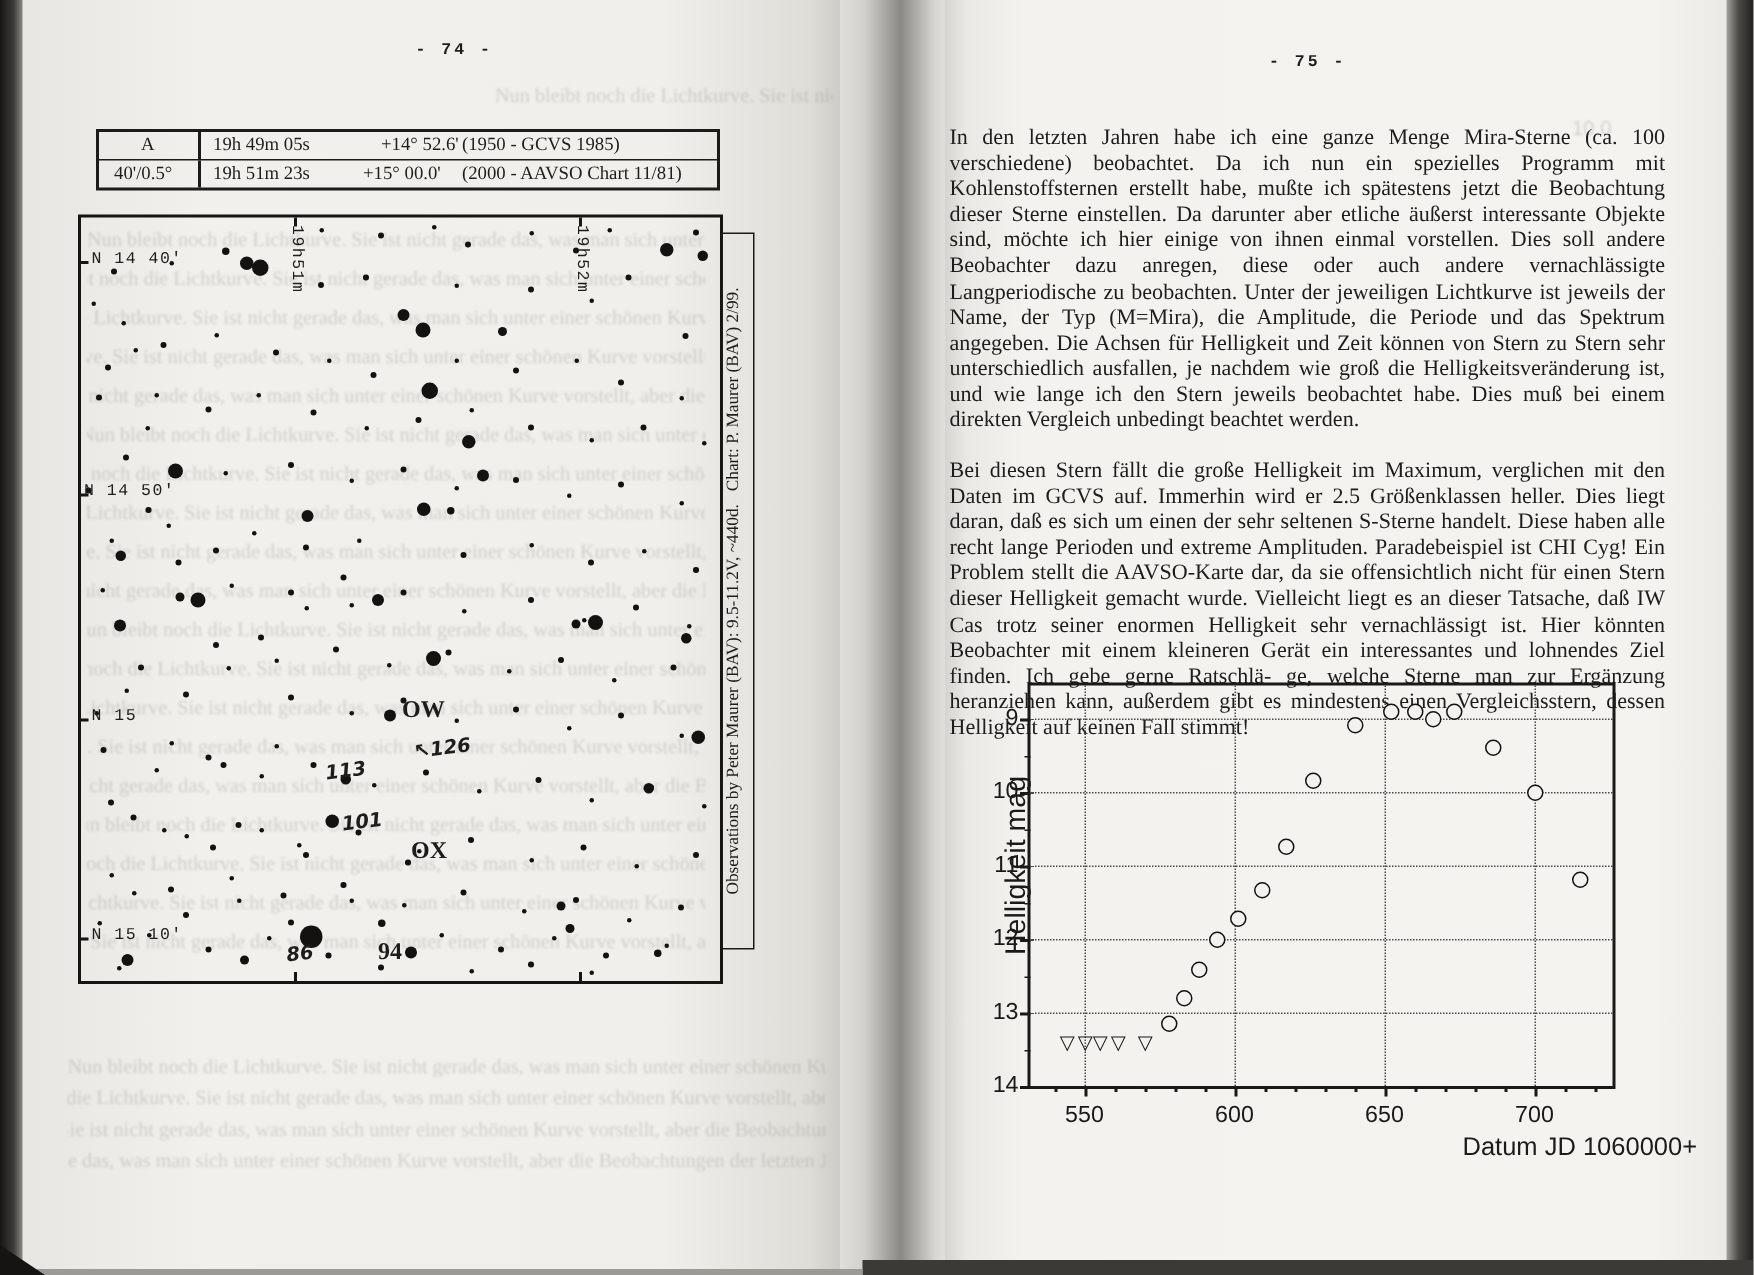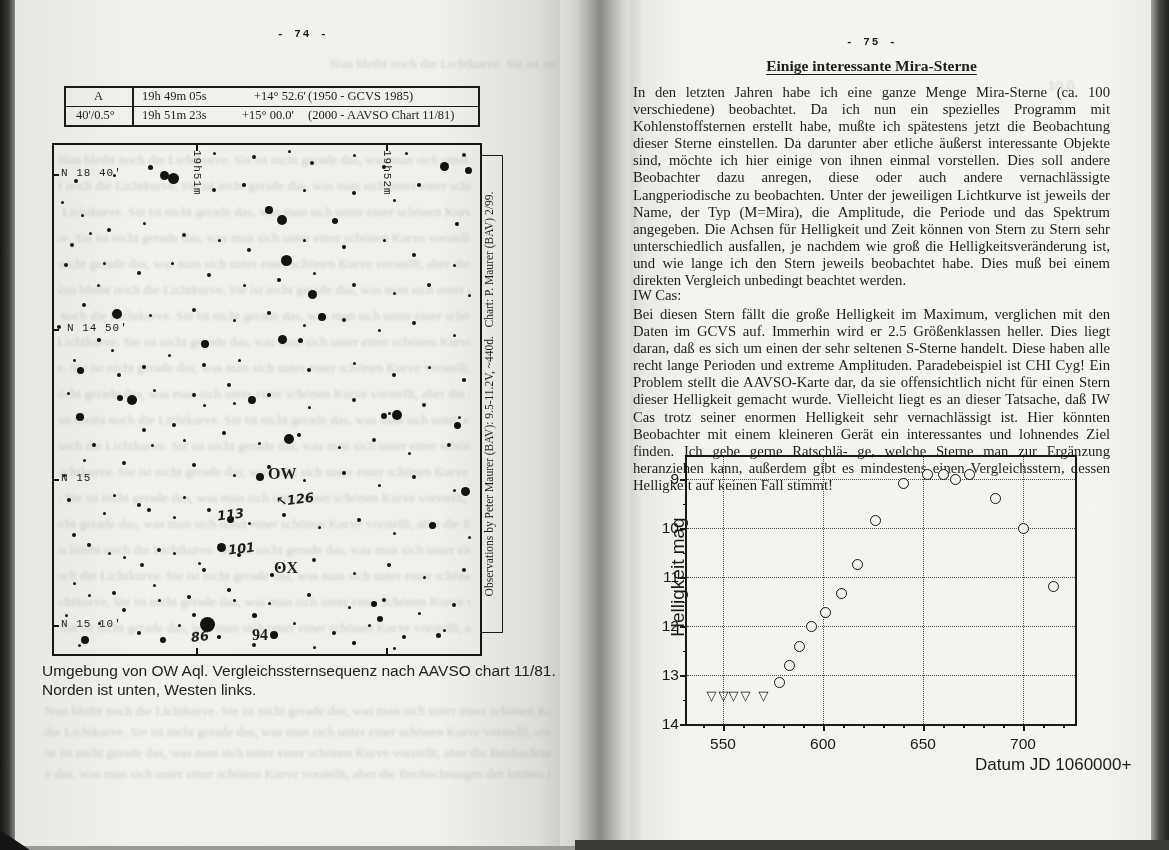--- a/index.html
+++ b/index.html
@@ -343,23 +343,23 @@
       <div class="star" style="left: 278px; top: 486px; width: 4px; height: 4px;"></div>
       <div class="star" style="left: 313.5px; top: 478.5px; width: 3px; height: 3px;"></div>
       <div class="star" style="left: 348px; top: 490px; width: 4px; height: 4px;"></div>
       <div class="star" style="left: 388.5px; top: 483.5px; width: 3px; height: 3px;"></div>
       <div class="star" style="left: 23.5px; top: 498.5px; width: 3px; height: 3px;"></div>
       <div class="star" style="left: 198px; top: 498px; width: 4px; height: 4px;"></div>
       <div class="star" style="left: 258.5px; top: 500.5px; width: 3px; height: 3px;"></div>
       <div class="star" style="left: 298.2px; top: 496.2px; width: 3.6px; height: 3.6px;"></div>
       <div class="star" style="left: 338.5px; top: 501.5px; width: 3px; height: 3px;"></div>
       <div class="tickL" style="top: 29px;"></div>
-      <div class="dec-label" style="left: 7px; top: 22px;">N 18 40'</div>
+      <div class="dec-label" style="left: 7px; top: 22px;">N 14 40'</div>
       <div class="tickL" style="top: 184px;"></div>
-      <div class="dec-label" style="left: 13px; top: 177px;">N 14 50'</div>
+      <div class="dec-label" style="left: 2px; top: 177px;">N 14 50'</div>
       <div class="tickL" style="top: 334px;"></div>
       <div class="dec-label" style="left: 7px; top: 327px;">N 15</div>
       <div class="tickL" style="top: 480px;"></div>
       <div class="dec-label" style="left: 7px; top: 473px;">N 15 10'</div>
       <div class="tickT" style="left: 142px;"></div>
       <div class="tickB" style="left: 142px;"></div>
       <div class="ra-label" style="left: 149px; top: 5px;">19h51m</div>
       <div class="tickT" style="left: 332px;"></div>
       <div class="tickB" style="left: 332px;"></div>
       <div class="ra-label" style="left: 339px; top: 5px;">19h52m</div>
@@ -369,30 +369,24 @@
       <div class="obj-hand" style="left: 174px; top: 396px;">101</div>
       <div class="obj-print" style="left: 220px; top: 414px;">OX</div>
       <div class="obj-hand" style="left: 137px; top: 484px;">86</div>
       <div class="obj-print" style="left: 198px; top: 481px;">94</div>
     </div>
 
   <div id="credit-box">
     <div id="credit-inner">Observations by Peter Maurer (BAV): 9.5-11.2V, ~440d.   Chart: P. Maurer (BAV) 2/99.</div>
   </div>
 
-  <div id="chart-caption">
-    <div>Umgebung von OW Aql. Vergleichssternsequenz nach AAVSO chart 11/81.</div>
-    <div>Norden ist unten, Westen links.</div>
-  </div>
 
   <div class="pagenum" style="left:846px;top:36px;">- 75 -</div>
 
-  <div class="rp" id="heading">Einige interessante Mira-Sterne</div>
   <div class="rp para" id="para1">In den letzten Jahren habe ich eine ganze Menge Mira-Sterne (ca. 100 verschiedene) beobachtet. Da ich nun ein spezielles Programm mit Kohlenstoffsternen erstellt habe, mußte ich spätestens jetzt die Beobachtung dieser Sterne einstellen. Da darunter aber etliche äußerst interessante Objekte sind, möchte ich hier einige von ihnen einmal vorstellen. Dies soll andere Beobachter dazu anregen, diese oder auch andere vernachlässigte Langperiodische zu beobachten. Unter der jeweiligen Lichtkurve ist jeweils der Name, der Typ (M=Mira), die Amplitude, die Periode und das Spektrum angegeben. Die Achsen für Helligkeit und Zeit können von Stern zu Stern sehr unterschiedlich ausfallen, je nachdem wie groß die Helligkeitsveränderung ist, und wie lange ich den Stern jeweils beobachtet habe. Dies muß bei einem direkten Vergleich unbedingt beachtet werden.</div>
-  <div class="rp para" id="seclabel">IW Cas:</div>
   <div class="rp para" id="para3">Bei diesen Stern fällt die große Helligkeit im Maximum, verglichen mit den Daten im GCVS auf. Immerhin wird er 2.5 Größenklassen heller. Dies liegt daran, daß es sich um einen der sehr seltenen S-Sterne handelt. Diese haben alle recht lange Perioden und extreme Amplituden. Paradebeispiel ist CHI Cyg! Ein Problem stellt die AAVSO-Karte dar, da sie offensichtlich nicht für einen Stern dieser Helligkeit gemacht wurde. Vielleicht liegt es an dieser Tatsache, daß IW Cas trotz seiner enormen Helligkeit sehr vernachlässigt ist. Hier könnten Beobachter mit einem kleineren Gerät ein interessantes und lohnendes Ziel finden. Ich gebe gerne Ratschlä- ge, welche Sterne man zur Ergänzung heranziehen kann, außerdem gibt es mindestens einen Vergleichsstern, dessen Helligkeit auf keinen Fall stimmt!</div>
 
   <div id="lc">
       <div class="gridh" style="top: 22.0459px;"></div>
       <div class="lc-ylab" style="left: -36px; top: 13.0459px;">9</div>
       <div class="gridh" style="top: 71.0367px;"></div>
       <div class="lc-ylab" style="left: -36px; top: 62.0367px;">10</div>
       <div class="gridh" style="top: 120.028px;"></div>
       <div class="lc-ylab" style="left: -36px; top: 111.028px;">11</div>
       <div class="gridh" style="top: 169.018px;"></div>

